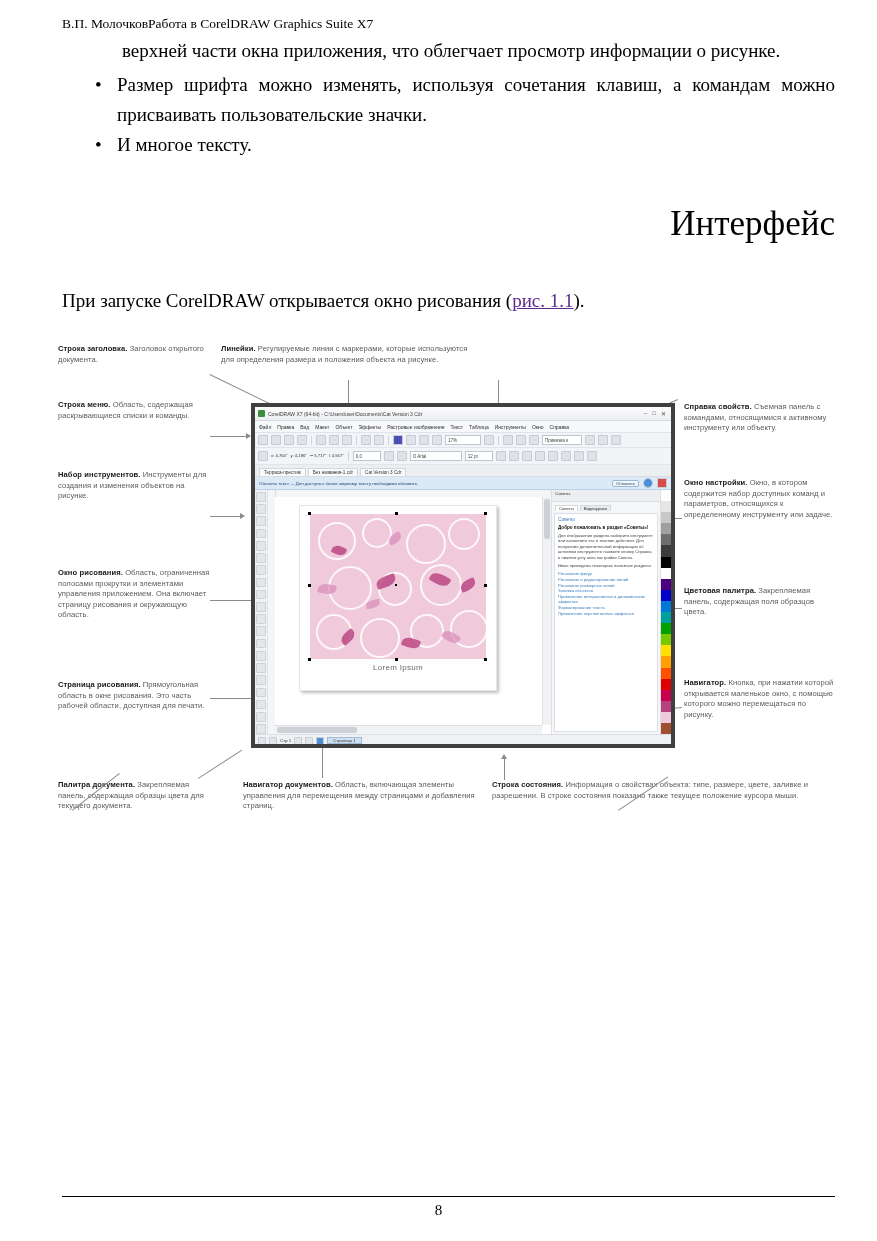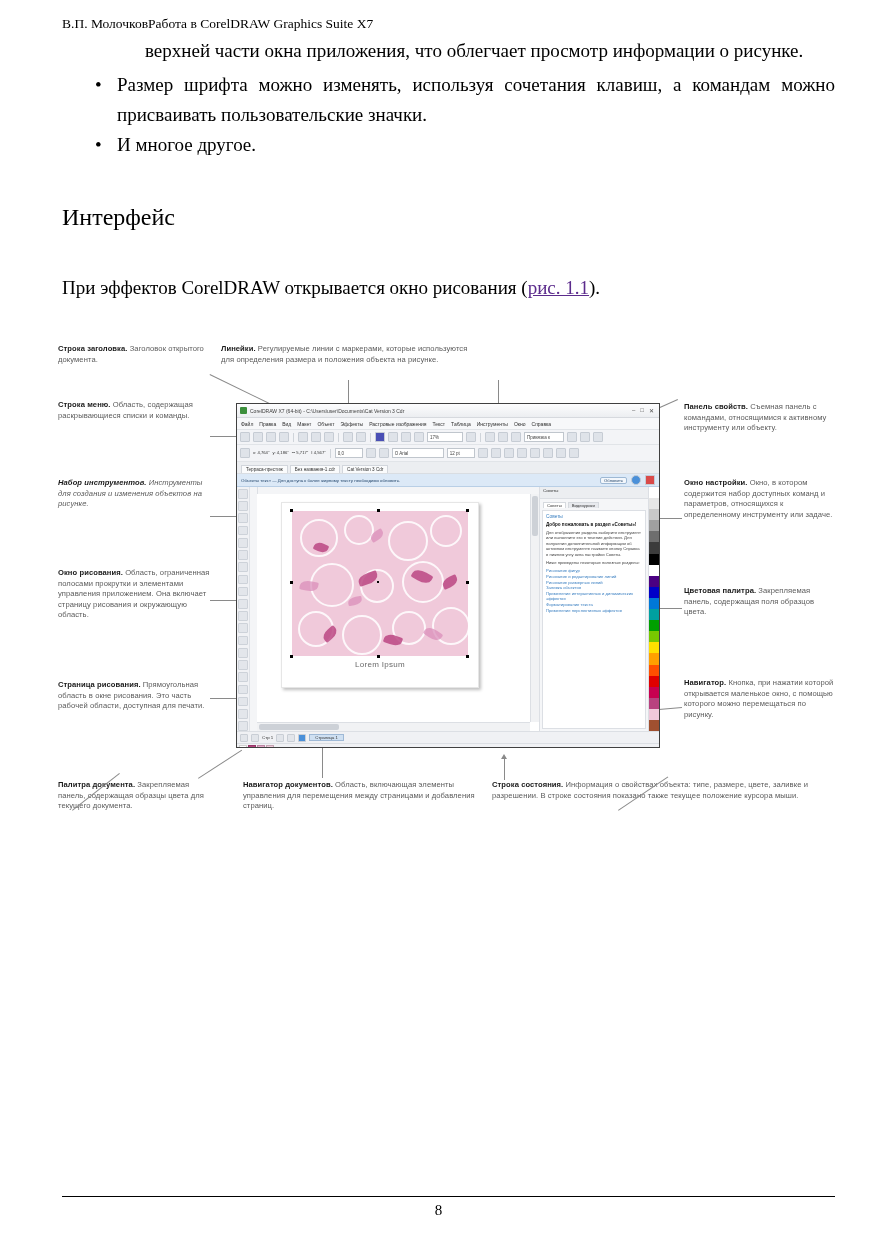--- a/index.html
+++ b/index.html
@@ -42,23 +42,24 @@
     padding-left:0;
   }
   ul.bul li .dot{
     position:absolute;left:-22px;top:0;font-size:19px;line-height:30px;
   }
   ul.bul li .txt{display:block;}
   
   .j{text-align:justify;text-align-last:left;}
 
   h2.sect{
-    font-size:24px;font-weight:normal;
+    font-size:35px;font-weight:normal;
     margin:0;padding:0;
     font-family:"Liberation Serif",serif;
+    text-align:right;
   }
 
   a.figlink{color:#5b2b8c;text-decoration:underline;}
 
   
   .figure{position:absolute;left:58px;top:340px;width:780px;height:500px;}
   .ann{
     position:absolute;
     font-family:"Liberation Sans", sans-serif;
     font-size:7.6px;line-height:10.6px;
@@ -76,22 +77,22 @@
     position:absolute;width:0;height:0;
     border-top:3px solid transparent;border-bottom:3px solid transparent;
   }
   .ah-r{border-left:5px solid #8a8a8a;}
   .ah-l{border-right:5px solid #8a8a8a;}
   .ah-d{border-left:3px solid transparent;border-right:3px solid transparent;border-top:5px solid #8a8a8a;border-bottom:none;width:0;height:0;}
   .ah-u{border-left:3px solid transparent;border-right:3px solid transparent;border-bottom:5px solid #8a8a8a;border-top:none;width:0;height:0;}
 
   
   .app{
-    position:absolute;left:178px;top:63px;width:424px;height:345px;
-    background:#0369a1;border:1px solid #404040;
+    position:absolute;left:193px;top:63px;width:424px;height:345px;
+    background:#0369a1;border:4px solid #404040;
     font-family:"Liberation Sans",sans-serif;
     overflow:hidden;
     box-sizing:border-box;
   }
   .app .titlebar{
     height:13px;background:linear-gradient(#fdfdfe,#eceef1);
     border-bottom:1px solid #d6d9de;
     display:flex;align-items:center;font-size:5px;color:#3b3b3b;padding:0 3px;
   }
   .app .titlebar .cdicon{
@@ -196,53 +197,53 @@
 
 <div class="page">
 
   <div class="runhead">
     <span class="left">В.П. Молочков</span>
     <span class="right">Работа в CorelDRAW Graphics Suite X7</span>
   </div>
 
   <div class="bodycol">
 
-    <p class="just" style="margin-left:83px;width:718px;text-align:justify;">
+    <p class="just" style="margin-left:60px;width:718px;text-align:justify;">
       <span style="display:block;text-align:justify;text-align-last:left;">верхней части окна приложения, что облегчает просмотр информации о рисунке.</span>
     </p>
 
     <ul class="bul" style="margin-top:4px;">
       <li>
         <span class="dot">•</span>
         <span class="txt j">Размер шрифта можно изменять, используя сочетания клавиш, а командам можно присваивать пользовательские значки.</span>
       </li>
       <li>
         <span class="dot">•</span>
-        <span class="txt j">И многое другое.</span>
+        <span class="txt j">И многое тексту.</span>
       </li>
     </ul>
 
     <h2 class="sect" style="margin-top:44px;margin-left:0;">Интерфейс</h2>
 
     <p class="just" style="margin-top:42px;">
-      <span>При эффектов CorelDRAW открывается окно рисования (</span><a href="#" class="figlink">рис. 1.1</a><span>).</span>
+      <span>При запуске CorelDRAW открывается окно рисования (</span><a href="#" class="figlink">рис. 1.1</a><span>).</span>
     </p>
   </div>
 
   <div class="figure">
 
     <div class="ann" style="left:0px;top:4px;width:150px;">
       <b>Строка заголовка.</b><span> Заголовок открытого документа.</span>
     </div>
 
     <div class="ann" style="left:0px;top:60px;width:155px;">
       <b>Строка меню.</b><span> Область, содержащая раскрывающиеся списки и команды.</span>
     </div>
 
-    <div class="ann" style="left:0px;top:138px;width:152px;font-style:italic;">
+    <div class="ann" style="left:0px;top:130px;width:152px;">
       <b>Набор инструментов.</b><span> Инструменты для создания и изменения объектов на рисунке.</span>
     </div>
 
     <div class="ann" style="left:0px;top:340px;width:152px;">
       <b>Страница рисования.</b><span> Прямоугольная область в окне рисования. Это часть рабочей области, доступная для печати.</span>
     </div>
 
     <div class="ann" style="left:0px;top:228px;width:152px;">
       <b>Окно рисования.</b><span> Область, ограниченная полосами прокрутки и элементами управления приложением. Она включает страницу рисования и окружающую область.</span>
     </div>
@@ -250,21 +251,21 @@
     <div class="ann" style="left:0px;top:440px;width:152px;">
       <b>Палитра документа.</b><span> Закрепляемая панель, содержащая образцы цвета для текущего документа.</span>
     </div>
 
     <div class="ann" style="left:163px;top:4px;width:250px;">
       <b>Линейки.</b><span> Регулируемые линии с маркерами, которые используются для определения размера и положения объекта на рисунке.</span>
     </div>
 
 
     <div class="ann" style="left:626px;top:62px;width:150px;">
-      <b>Панель свойств.</b><span> Съемная панель с командами, относящимися к активному инструменту или объекту.</span>
+      <b>Справка свойств.</b><span> Съемная панель с командами, относящимися к активному инструменту или объекту.</span>
     </div>
 
     <div class="ann" style="left:626px;top:138px;width:152px;">
       <b>Окно настройки.</b><span> Окно, в котором содержится набор доступных команд и параметров, относящихся к определенному инструменту или задаче.</span>
     </div>
 
     <div class="ann" style="left:626px;top:338px;width:150px;">
       <b>Навигатор.</b><span> Кнопка, при нажатии которой открывается маленькое окно, с помощью которого можно перемещаться по рисунку.</span>
     </div>
 

